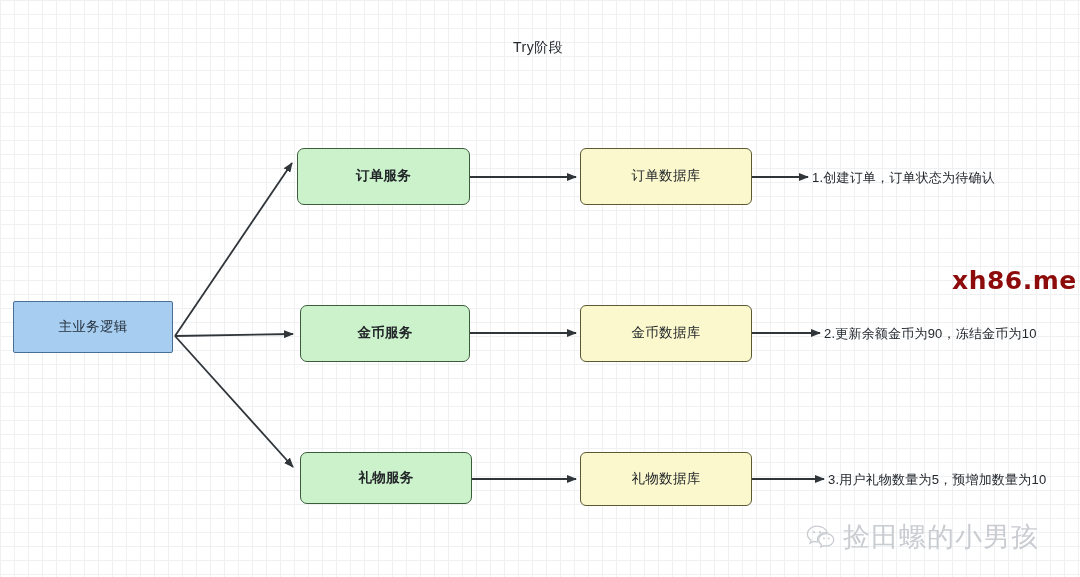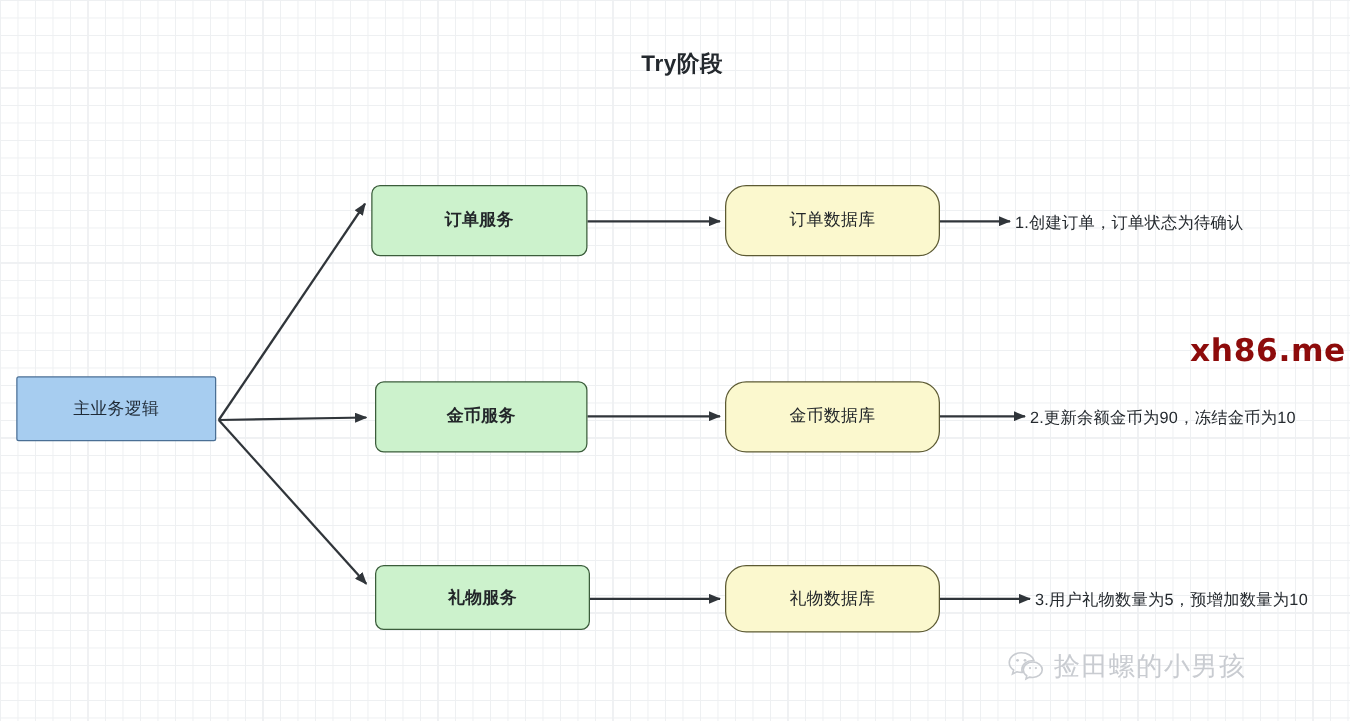--- a/index.html
+++ b/index.html
@@ -55,26 +55,26 @@
   }
   .node-service {
     background: #ccf2cc;
     border: 1.6px solid #3b5d3b;
     border-radius: 7px;
     font-weight: bold;
   }
   .node-db {
     background: #fbf8ce;
     border: 1.6px solid #5c5a33;
-    border-radius: 17px;
+    border-radius: 6px;
   }
   .title {
     position: absolute;
-    font-size: 18px;
-    font-weight: bold;
+    font-size: 14px;
+    font-weight: normal;
     color: #24292e;
     letter-spacing: 0.5px;
     white-space: nowrap;
   }
   .note {
     position: absolute;
     font-size: 13px;
     color: #24292e;
     white-space: nowrap;
     letter-spacing: 0.2px;
@@ -87,21 +87,21 @@
     color: #8d0b0b;
     letter-spacing: 0.5px;
     white-space: nowrap;
   }
   .wm-wechat {
     position: absolute;
     display: flex;
     align-items: center;
     gap: 7px;
     color: #c9ccd1;
-    font-size: 21px;
+    font-size: 27px;
     white-space: nowrap;
     letter-spacing: 1px;
   }
   .wm-wechat svg { display: block; }
 </style>
 </head>
 <body>
 
 <div id="canvas">
 

